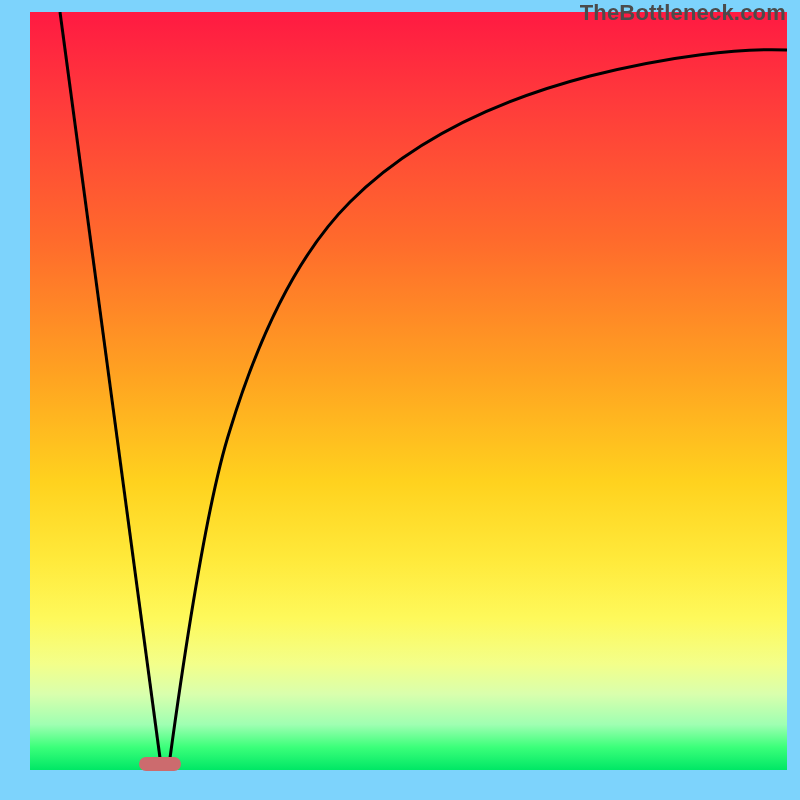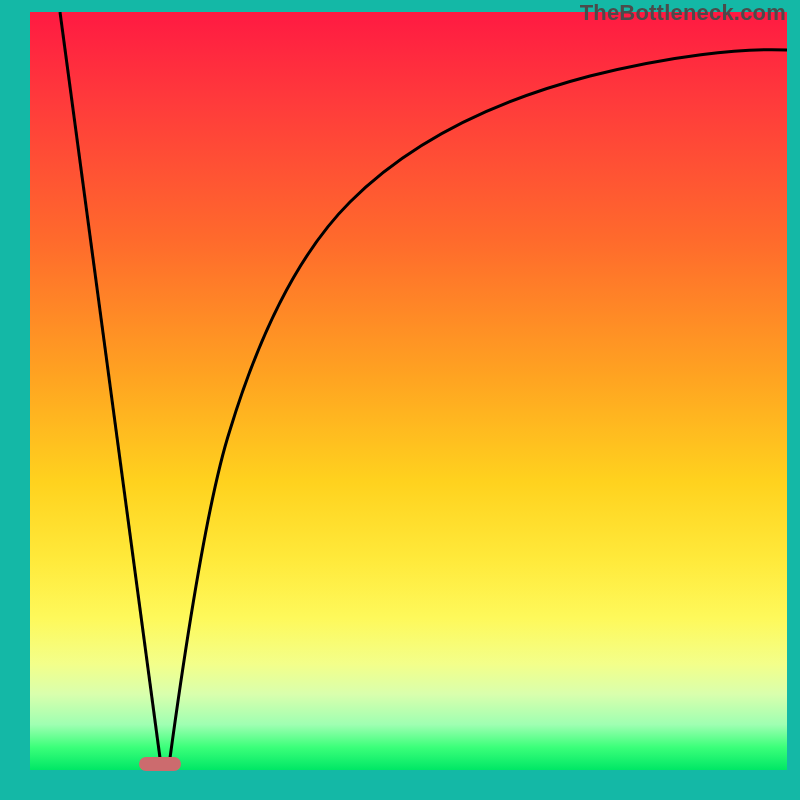--- a/index.html
+++ b/index.html
@@ -10,21 +10,21 @@
     overflow: hidden;
     background: #000;
     font-family: Arial, Helvetica, sans-serif;
   }
   .frame {
     position: absolute;
     left: 0;
     top: 0;
     width: 800px;
     height: 800px;
-    background: #14b8a6;
+    background: #7dd3fc;
   }
   .plot {
     position: absolute;
     left: 30px;
     top: 12px;
     width: 757px;
     height: 758px;
     background: linear-gradient(to bottom,
       #ff1a42 0%,
       #ff3b3b 12%,

